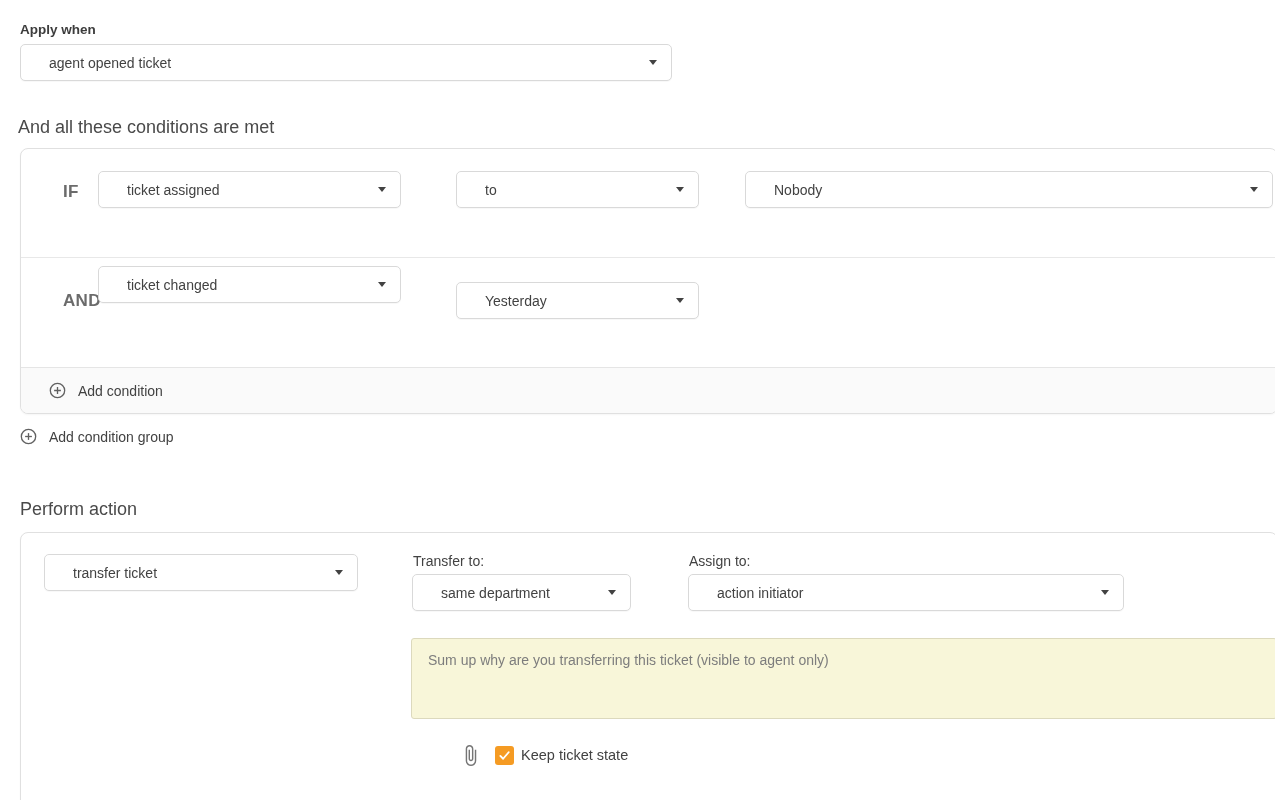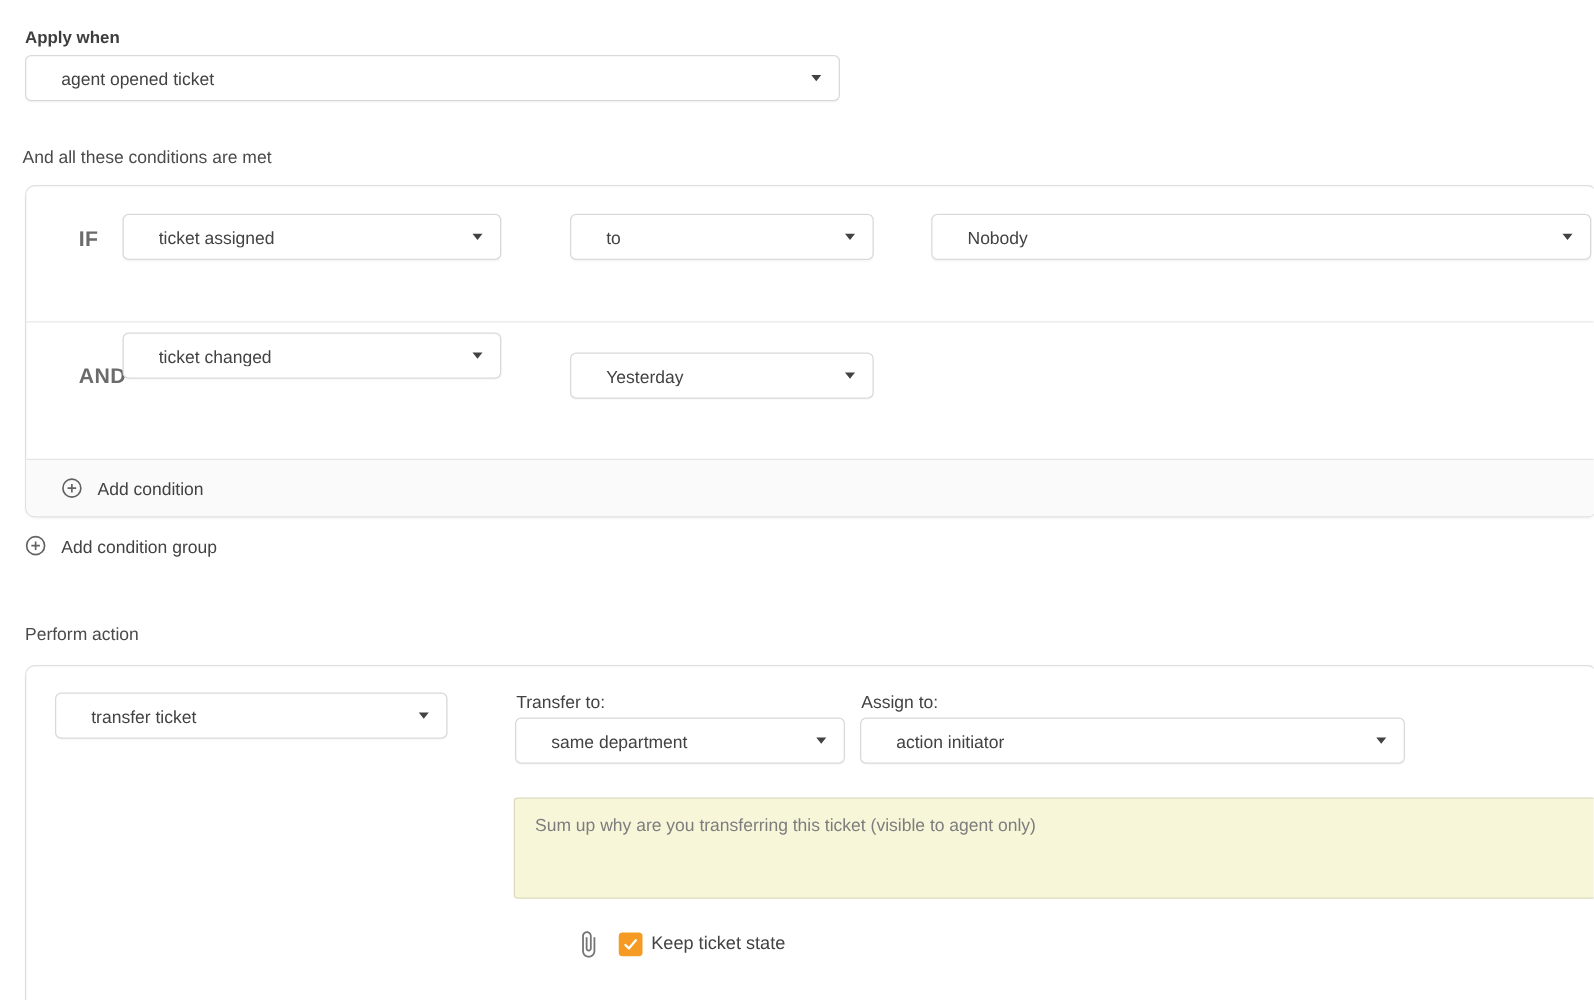--- a/index.html
+++ b/index.html
@@ -3,21 +3,21 @@
 <meta charset="utf-8">
 <style>
   * { margin:0; padding:0; box-sizing:border-box; }
   html,body { background:#fff; }
   body { font-family:"Liberation Sans","DejaVu Sans",sans-serif; color:#424242; }
   .screen {
     position:relative; width:1275px; height:800px; background:#fff; overflow:hidden;
   }
   .abs { position:absolute; }
 
-  .section-heading { font-size:14px; color:#4a4a4a; }
+  .section-heading { font-size:18px; color:#4a4a4a; }
   .field-label-sm { font-size:13.5px; font-weight:bold; color:#3d3d3d; }
 
   
   .select {
     position:absolute; height:37px; background:#fff;
     border:1px solid #d9d9d9; border-radius:5px;
     display:flex; align-items:center; padding:0 14px 0 16px;
     cursor:pointer; box-shadow:0 1px 1px rgba(0,0,0,0.03);
   }
   .select .val { flex:1; font-size:14px; color:#424242; white-space:nowrap; overflow:hidden;margin-left:12px; }
@@ -131,21 +131,21 @@
   <div class="abs section-heading" style="left:20px; top:499px;">Perform action</div>
 
   <div class="group-box" style="left:20px; top:532px; width:1258px; height:285px;">
 
     <div class="select" style="left:23px; top:21px; width:314px;">
       <span class="val">transfer ticket</span>
       <span class="caret"></span>
     </div>
 
     <div class="inline-label" style="left:392px; top:20px;">Transfer to:</div>
-    <div class="select" style="left:391px; top:41px; width:264px;">
+    <div class="select" style="left:391px; top:41px; width:219px;">
       <span class="val">same department</span>
       <span class="caret"></span>
     </div>
 
     <div class="inline-label" style="left:668px; top:20px;">Assign to:</div>
     <div class="select" style="left:667px; top:41px; width:436px;">
       <span class="val">action initiator</span>
       <span class="caret"></span>
     </div>
 

